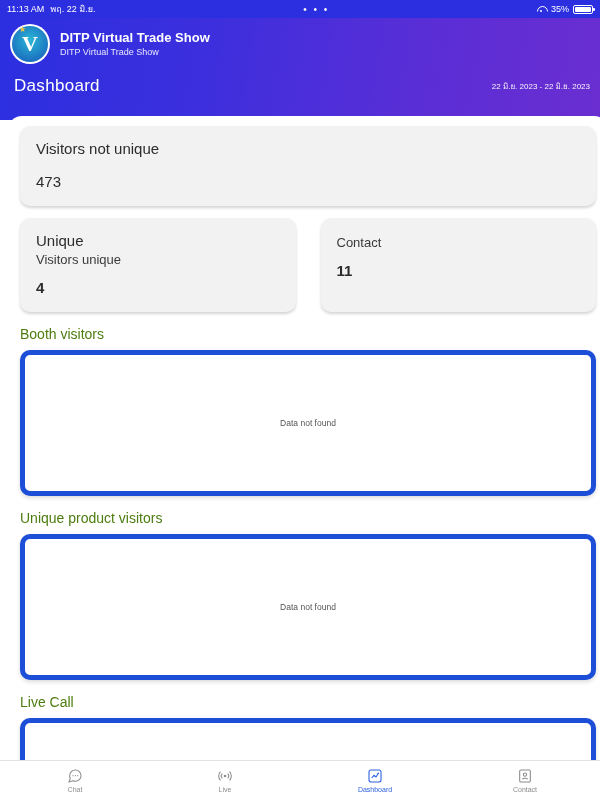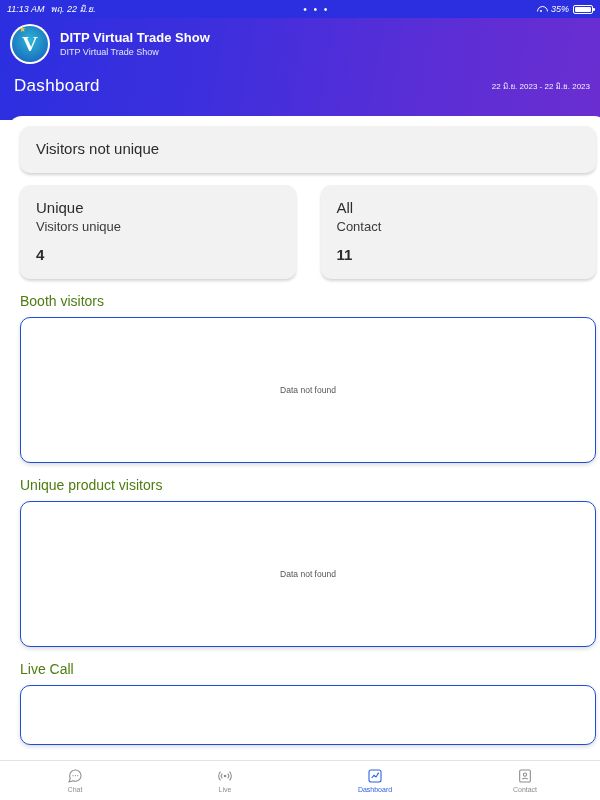--- a/index.html
+++ b/index.html
@@ -23,21 +23,20 @@
     position: absolute;
     top: 0; left: 0;
     width: 600px;
     height: 18px;
     background: #2b2fe0;
     color: #ffffff;
     font-size: 9px;
     display: flex;
     align-items: center;
     padding: 0 7px;
-    font-style: italic;
   }
   .statusbar .left { display: flex; align-items: center; gap: 6px; }
   .statusbar .center { flex: 1; text-align: center; letter-spacing: 2px; font-size: 10px; }
   .statusbar .right { display: flex; align-items: center; gap: 4px; }
   .wifi-icon { display: inline-block; width: 10px; height: 8px; position: relative; }
   .wifi-icon::before {
     content: "";
     position: absolute;
     left: 0; top: 1px;
     width: 9px; height: 9px;
@@ -158,21 +157,21 @@
 
   .section-title {
     font-size: 14px;
     color: #4d7c0f;
     margin: 14px 0 8px 0;
   }
   .panel {
     background: #ffffff;
     border-radius: 10px;
     box-shadow: 0 2px 4px rgba(0,0,0,0.14);
-    border: 1px solid #1d4ed8;
+    border: 5px solid #1d4ed8;
     height: 146px;
     display: flex;
     align-items: center;
     justify-content: center;
   }
   .panel .empty { font-size: 8.5px; color: #555; }
   .panel.short { height: 60px; }
 
   
   .tabbar {
@@ -232,30 +231,30 @@
     <div class="header-row2">
       <div class="page-title">Dashboard</div>
       <div class="date-range">22 มิ.ย. 2023  -  22 มิ.ย. 2023</div>
     </div>
   </div>
 
   <div class="sheet">
 
     <div class="stat-card big">
       <div class="stat-title">Visitors not unique</div>
+      <div class="stat-value">473</div>
     </div>
 
     <div class="row2">
       <div class="stat-card">
         <div class="stat-title">Unique</div>
         <div class="stat-sub">Visitors unique</div>
         <div class="stat-value">4</div>
       </div>
       <div class="stat-card">
-        <div class="stat-title">All</div>
         <div class="stat-sub">Contact</div>
         <div class="stat-value">11</div>
       </div>
     </div>
 
     <div class="section-title">Booth visitors</div>
     <div class="panel">
       <div class="empty">Data not found</div>
     </div>
 

